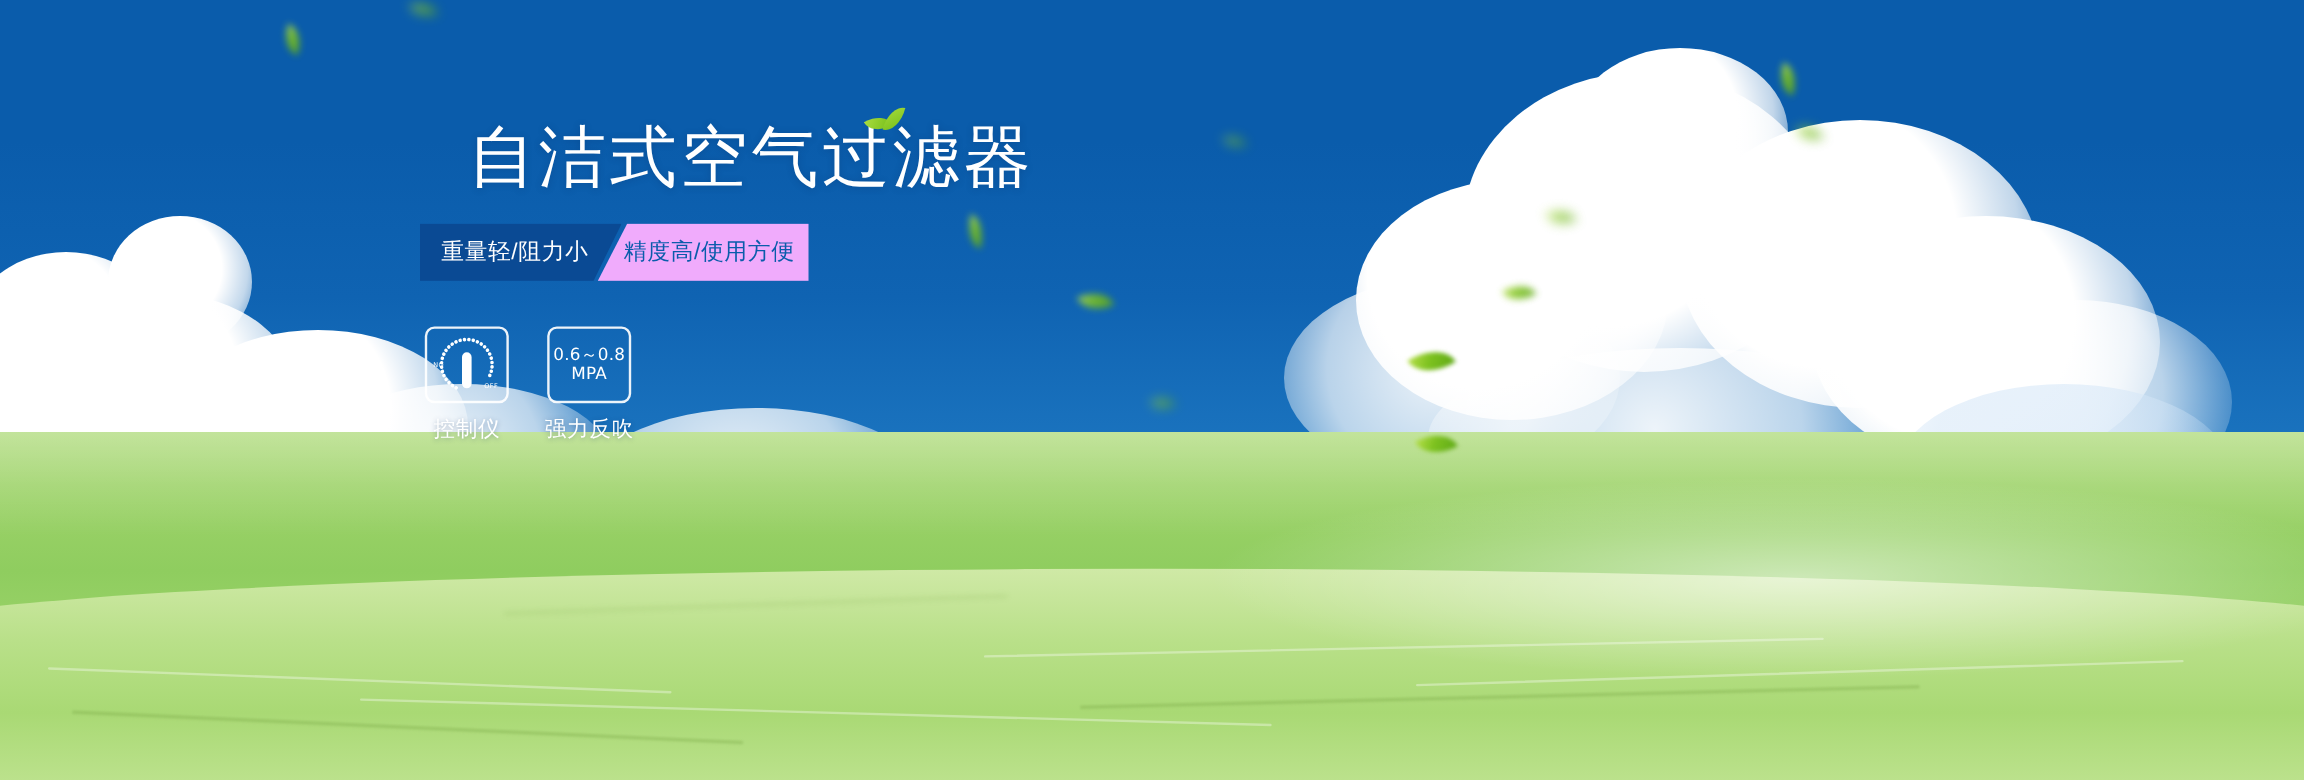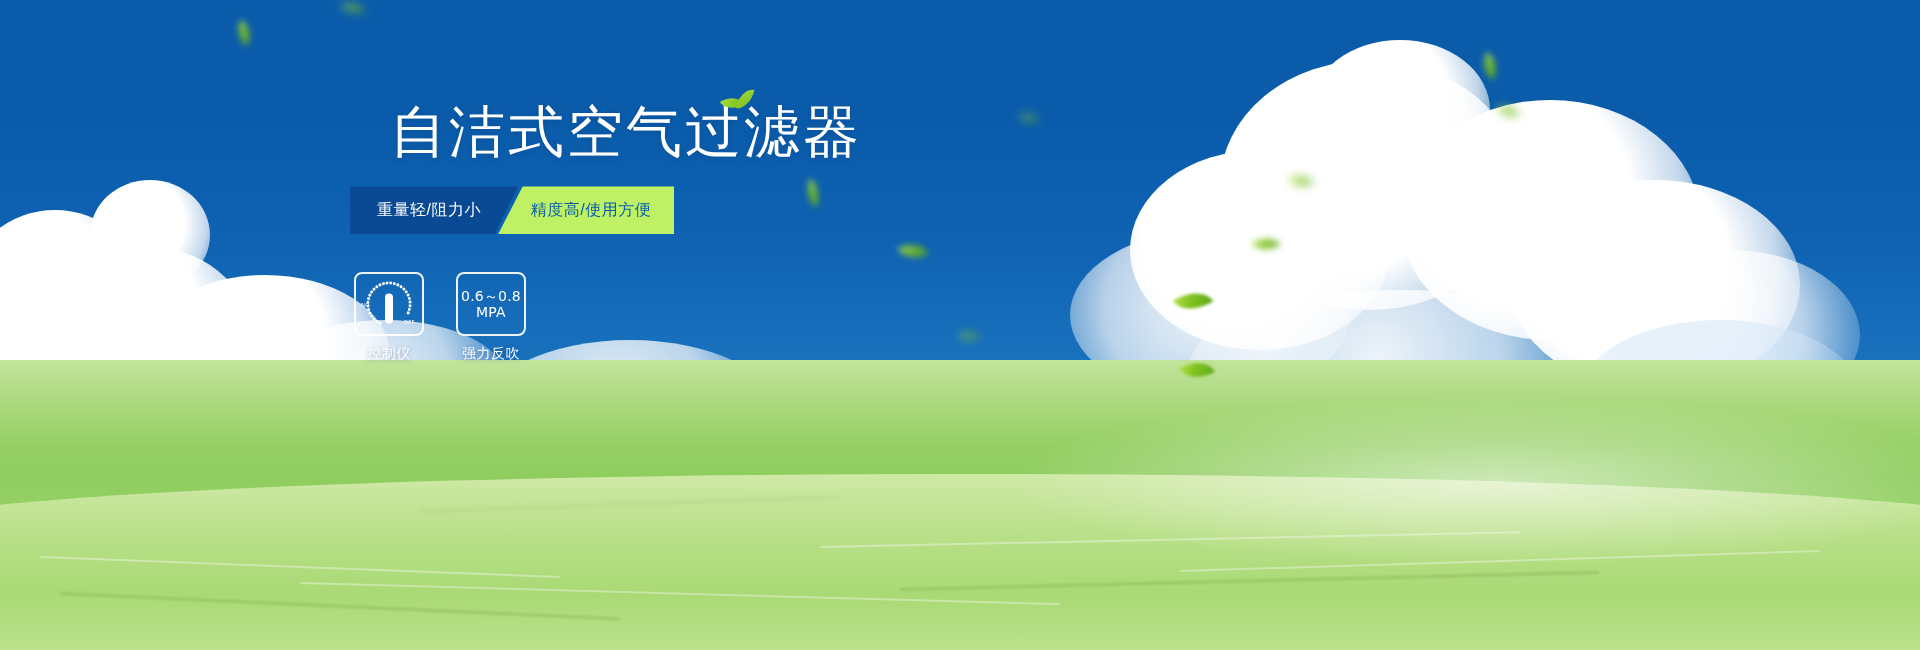--- a/index.html
+++ b/index.html
@@ -117,33 +117,33 @@
   
   .tabs{
     margin-top:22px;
     display:flex;
     align-items:stretch;
     height:48px;
     width:324px;
   }
   .tab{
     display:flex; align-items:center; justify-content:center;
-    font-size:16px; letter-spacing:.5px;
+    font-size:19px; letter-spacing:.5px;
     padding:0 16px;
     white-space:nowrap;
   }
   .tab-primary{
     background:#0a4a94;
     color:#ffffff;
     width:168px;
     clip-path:polygon(0 0, 100% 0, 86% 100%, 0 100%);
     padding-right:26px;
   }
   .tab-secondary{
-    background:#bef264;
+    background:#f0abfc;
     color:#0a5cab;
     width:176px;
     margin-left:-20px;
     clip-path:polygon(14% 0, 100% 0, 100% 100%, 0 100%);
     padding-left:26px;
   }
 
   
   .features{
     margin-top:26px;
@@ -166,21 +166,21 @@
     color:#ffffff;
     font-size:14px;
     line-height:1.15;
     text-align:center;
     letter-spacing:.2px;
     font-family:"DejaVu Sans","Liberation Sans",sans-serif;
   }
   .feature-caption{
     margin-top:9px;
     color:#ffffff;
-    font-size:14px;
+    font-size:18px;
     white-space:nowrap;
     letter-spacing:.5px;
     text-shadow:0 1px 4px rgba(0,40,90,.35);
   }
 
   
   .gauge{ position:absolute; width:58px; height:52px; }
   .gauge .dot{
     position:absolute; width:3.2px; height:3.2px; background:#fff; border-radius:50%;
     left:50%; top:50%;

